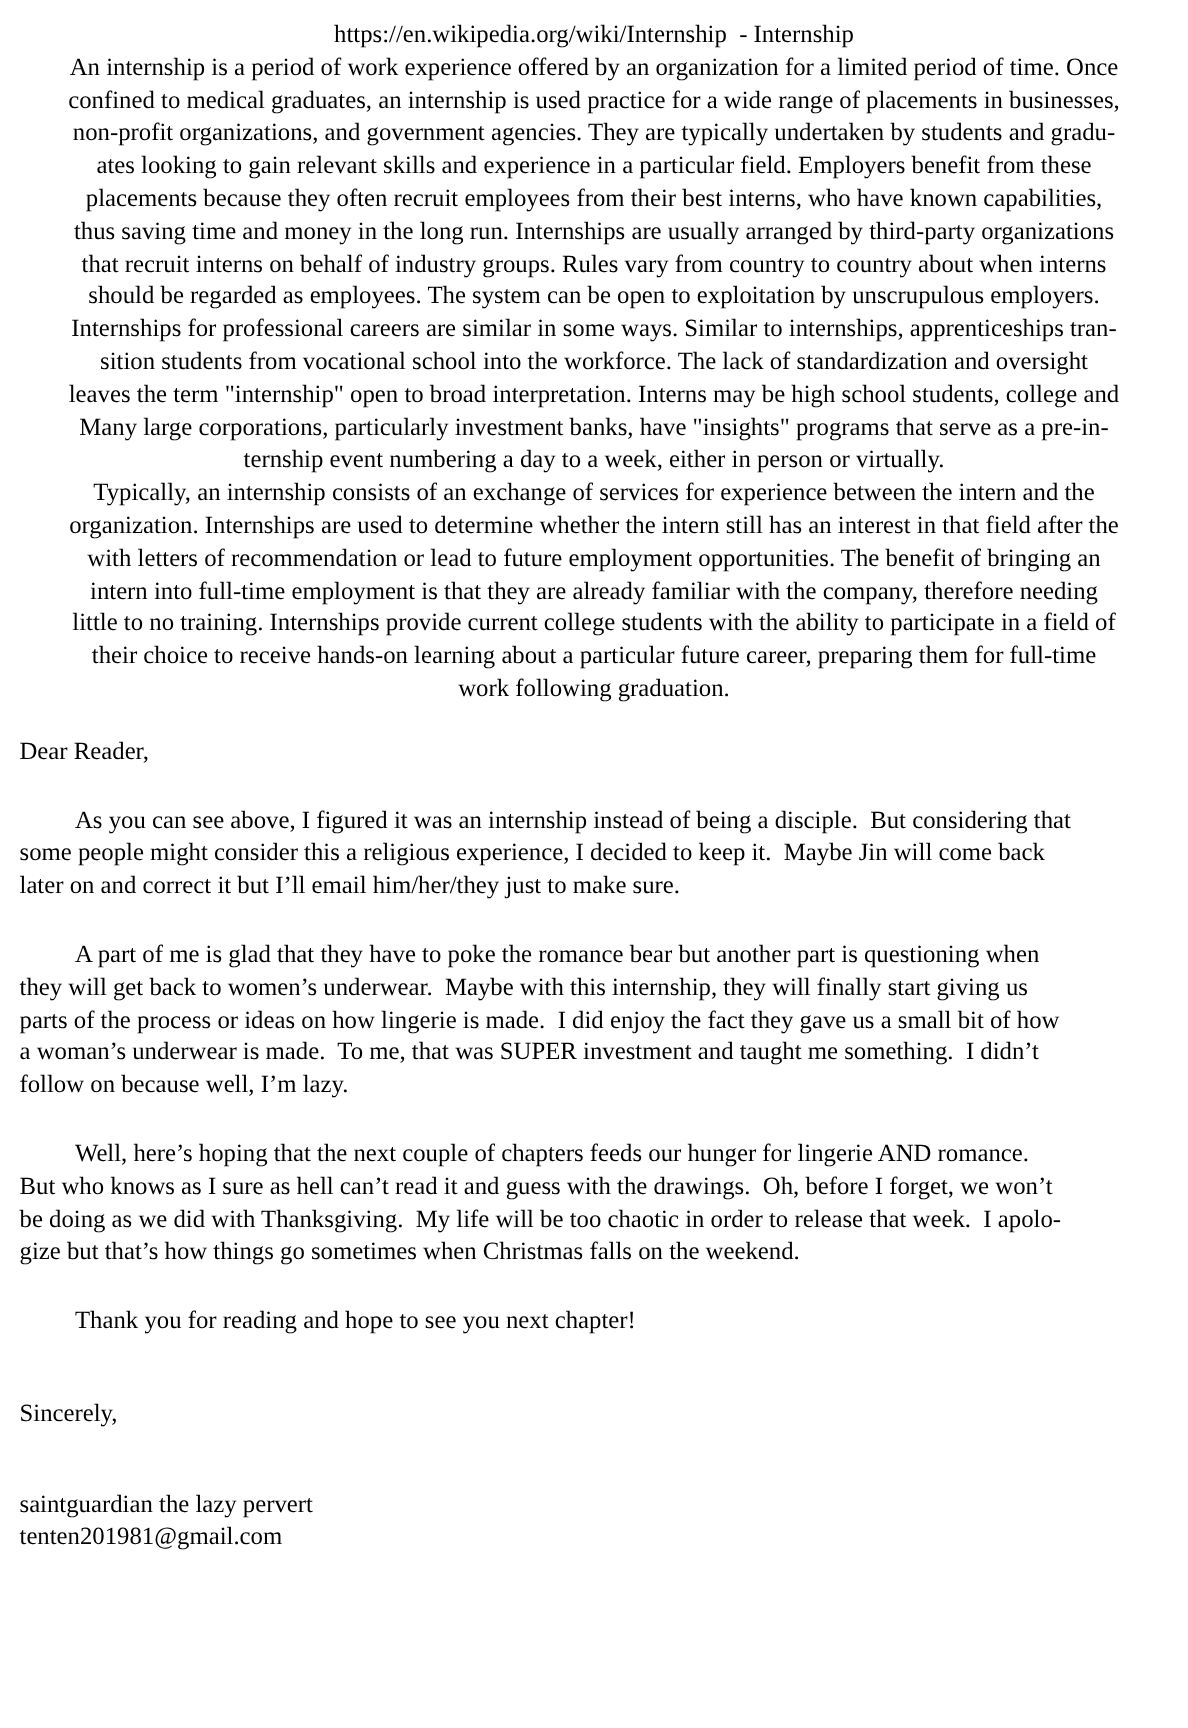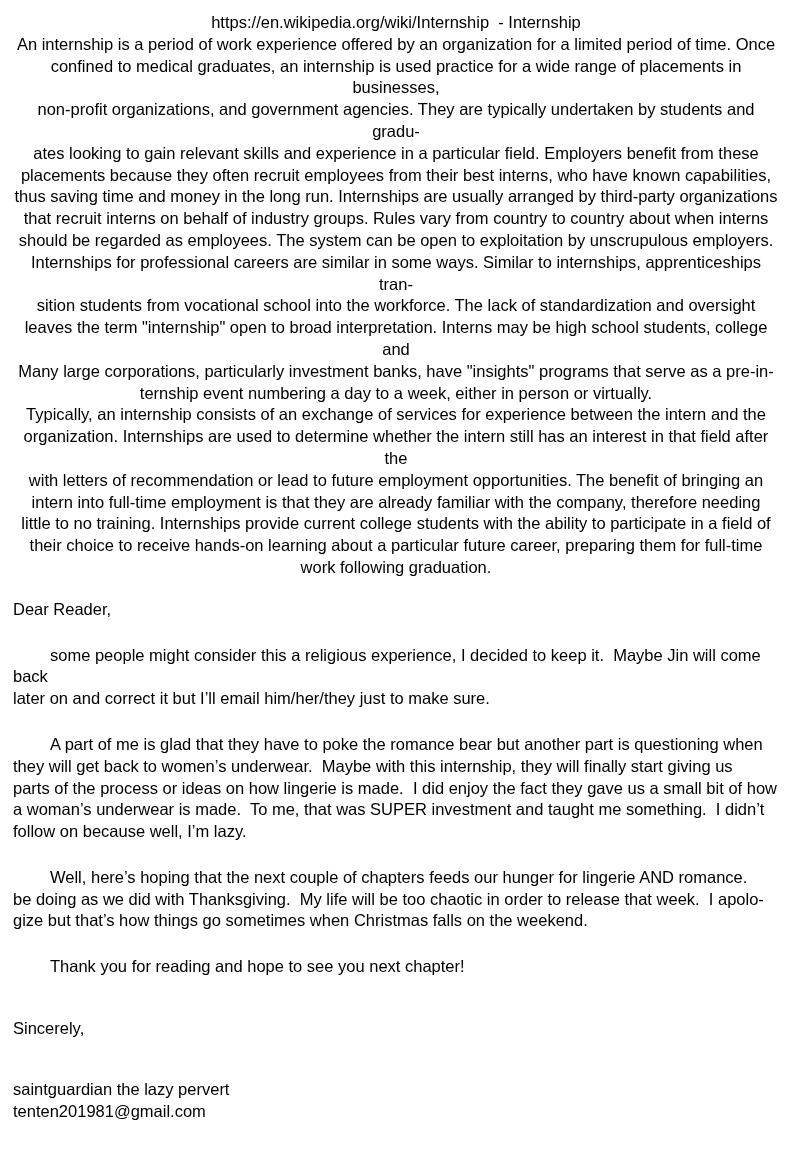--- a/index.html
+++ b/index.html
@@ -2,21 +2,21 @@
 <html><head>
 <meta charset="utf-8">
 <style>
   html, body { margin: 0; padding: 0; background: #ffffff; }
   .page {
     width: 792px;
     height: 1152px;
     box-sizing: border-box;
     background: #ffffff;
     color: #000000;
-    font-family: Liberation Sans, sans-serif;
+    font-family: Liberation Serif, serif;
     font-size: 16.5px;
     line-height: 21.8px;
     padding: 12px 13px 0 13px;
     overflow: hidden;
   }
   .line { white-space: pre-wrap; }
   .header-line { text-align: center; white-space: pre-wrap; }
   .wiki-block .line { text-align: center; }
   .letter .line { text-align: left; }
   .salutation { margin-top: 20px; white-space: pre-wrap; }
@@ -54,34 +54,36 @@
       <div class="line">little to no training. Internships provide current college students with the ability to participate in a field of</div>
       <div class="line">their choice to receive hands-on learning about a particular future career, preparing them for full-time</div>
       <div class="line">work following graduation.</div>
     </div>
 
   <div class="letter">
 
     <div class="salutation">Dear Reader,</div>
 
     <div class="para">
+        <div class="line">As you can see above, I figured it was an internship instead of being a disciple.  But considering that</div>
         <div class="line">some people might consider this a religious experience, I decided to keep it.  Maybe Jin will come back</div>
         <div class="line">later on and correct it but I’ll email him/her/they just to make sure.</div>
       </div>
 
     <div class="para">
         <div class="line">A part of me is glad that they have to poke the romance bear but another part is questioning when</div>
         <div class="line">they will get back to women’s underwear.  Maybe with this internship, they will finally start giving us</div>
         <div class="line">parts of the process or ideas on how lingerie is made.  I did enjoy the fact they gave us a small bit of how</div>
         <div class="line">a woman’s underwear is made.  To me, that was SUPER investment and taught me something.  I didn’t</div>
         <div class="line">follow on because well, I’m lazy.</div>
       </div>
 
     <div class="para">
         <div class="line">Well, here’s hoping that the next couple of chapters feeds our hunger for lingerie AND romance.</div>
+        <div class="line">But who knows as I sure as hell can’t read it and guess with the drawings.  Oh, before I forget, we won’t</div>
         <div class="line">be doing as we did with Thanksgiving.  My life will be too chaotic in order to release that week.  I apolo-</div>
         <div class="line">gize but that’s how things go sometimes when Christmas falls on the weekend.</div>
       </div>
 
     <div class="para">
         <div class="line">Thank you for reading and hope to see you next chapter!</div>
       </div>
 
     <div class="closing">Sincerely,</div>
 

